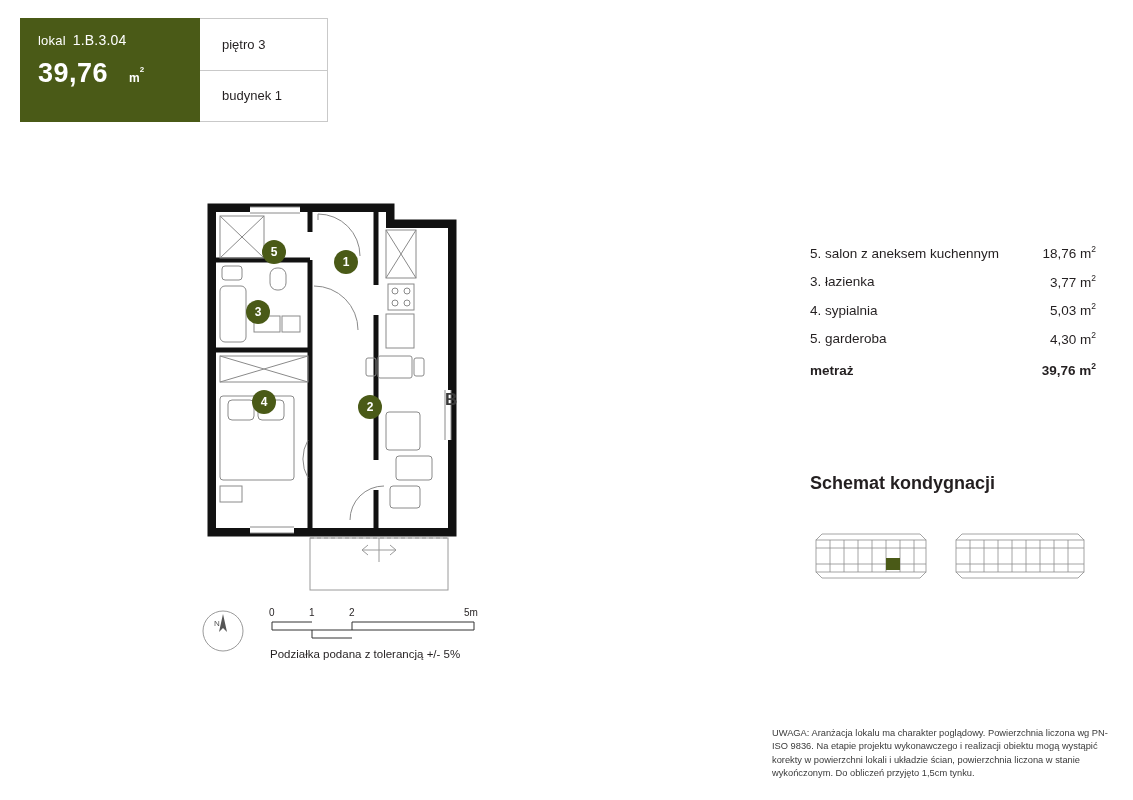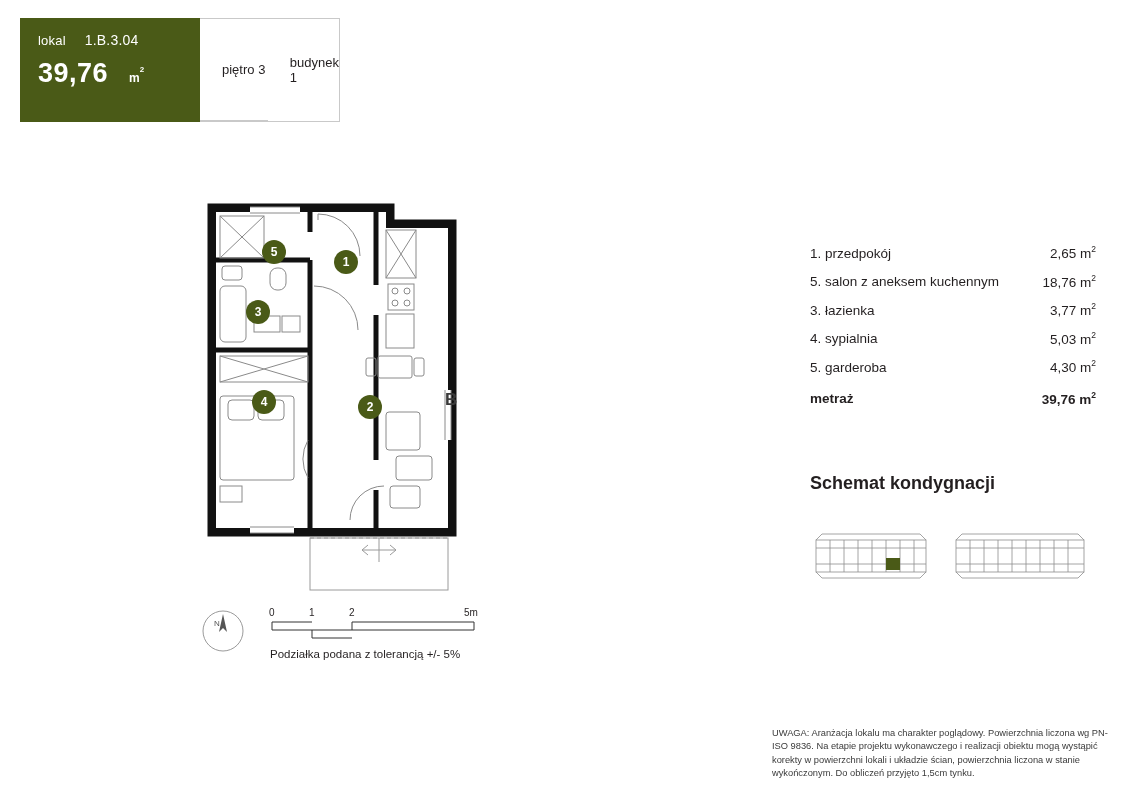--- a/index.html
+++ b/index.html
@@ -12,29 +12,29 @@
     position: relative;
     overflow: hidden;
   }
 
   
   #header { position:absolute; left:20px; top:18px; display:flex; align-items:stretch; }
   #unit-box {
     width:180px; height:104px; background:#4a5a17; color:#ffffff;
     padding:14px 18px 0 18px; display:flex; flex-direction:column; justify-content:flex-start;
   }
-  #unit-box .lokal-line { font-size:13px; letter-spacing:.2px; display:flex; gap:19px; align-items:baseline; }
+  #unit-box .lokal-line { font-size:13px; letter-spacing:.2px; display:flex; gap:7px; align-items:baseline; }
   #unit-box .lokal-word { font-size:13px; }
   #unit-box .lokal-code { font-size:14px; }
   #unit-box .area-line { margin-top:10px; display:flex; align-items:baseline; gap:21px; }
   #unit-box .area-value { font-size:27px; font-weight:bold; letter-spacing:.5px; }
   #unit-box .area-unit { font-size:12px; font-weight:bold; position:relative; }
   #unit-box .area-unit sup { font-size:8px; position:relative; top:-5px; }
 
-  #meta-box { width:140px; height:104px; border:1px solid #c9c9c9; border-left:none; display:flex; }
+  #meta-box { width:128px; height:104px; border:1px solid #c9c9c9; border-left:none; display:flex; flex-direction:column; }
   #meta-box .meta-row { flex:1; display:flex; align-items:center; padding-left:22px; font-size:13px; color:#231f20; }
   #meta-box .meta-row.first { border-bottom:1px solid #c9c9c9; }
 
   
   #plan { position:absolute; left:190px; top:190px; width:320px; height:420px; }
   #plan svg { display:block; }
 
   .room-badge {
     position:absolute; width:24px; height:24px; border-radius:50%;
     background:#4a5a17; color:#fff; font-size:12px; font-weight:bold;
@@ -216,24 +216,20 @@
     <text x="1" y="12" font-size="10" fill="#231f20" font-family="Liberation Sans, sans-serif">0</text>
     <text x="41" y="12" font-size="10" fill="#231f20" font-family="Liberation Sans, sans-serif">1</text>
     <text x="81" y="12" font-size="10" fill="#231f20" font-family="Liberation Sans, sans-serif">2</text>
     <text x="196" y="12" font-size="10" fill="#231f20" font-family="Liberation Sans, sans-serif">5m</text>
   </svg>
   <div class="note">Podziałka podana z tolerancją +/- 5%</div>
 </div>
 
 <div id="legend">
   <div class="row">
-    <span class="name">1. przedpokój</span>
-    <span class="val"><span>2,65 m</span><sup>2</sup></span>
-  </div>
-  <div class="row">
     <span class="name">5. salon z aneksem kuchennym</span>
     <span class="val"><span>18,76 m</span><sup>2</sup></span>
   </div>
   <div class="row">
     <span class="name">3. łazienka</span>
     <span class="val"><span>3,77 m</span><sup>2</sup></span>
   </div>
   <div class="row">
     <span class="name">4. sypialnia</span>
     <span class="val"><span>5,03 m</span><sup>2</sup></span>

